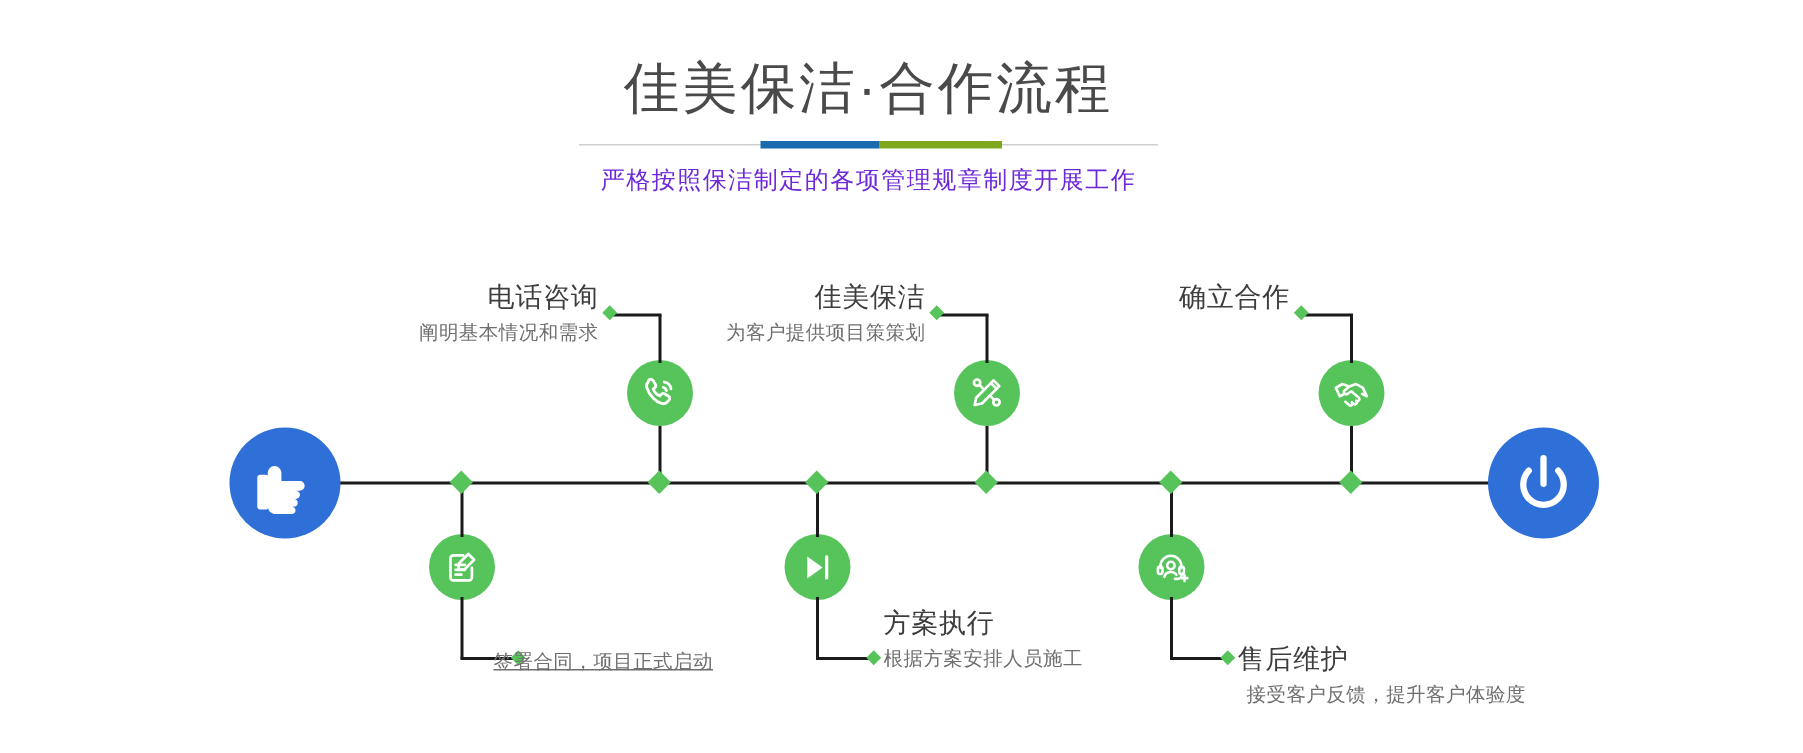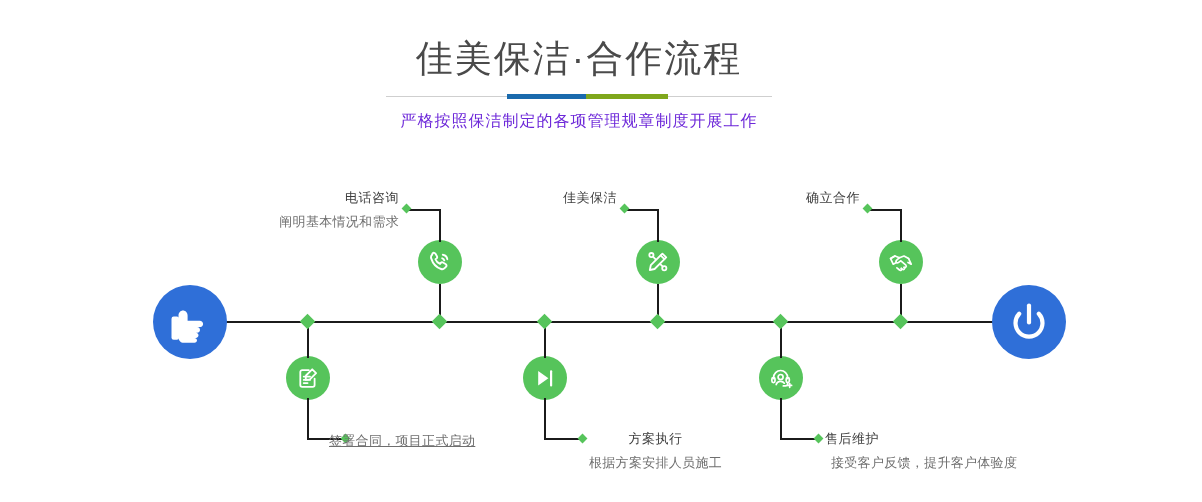--- a/index.html
+++ b/index.html
@@ -127,21 +127,21 @@
     width: 7px;
     height: 7px;
   }
 
   
   .lbl {
     position: absolute;
     white-space: nowrap;
   }
   .lbl .t {
-    font-size: 13px;
+    font-size: 18px;
     line-height: 22px;
     color: #3d3d3d;
     letter-spacing: 0.5px;
   }
   .lbl .d {
     font-size: 13px;
     line-height: 20px;
     color: #6f6f6f;
     letter-spacing: 0.3px;
     margin-top: 3px;
@@ -234,36 +234,37 @@
       </g>
     </svg>
   </div>
   <div class="vline" style="left:657px; top:210px; height:32px;"></div>
   <div class="hline" style="left:626px; top:209px; width:33px;"></div>
   <div class="diamond small" style="left:621px; top:205px;"></div>
   <div class="vline" style="left:657px; top:284px; height:38px;"></div>
   <div class="diamond" style="left:652px; top:316px;"></div>
   <div class="lbl right-al" style="left:421px; top:187px; width:196px;">
     <div class="t">佳美保洁</div>
+    <div class="d">为客户提供项目策策划</div>
   </div>
 
   <div class="node-icon" style="left:523px; top:356px;">
     <svg width="25" height="25" viewBox="0 0 25 25">
       <g fill="#ffffff">
         <path d="M5.2 5.0 L15.4 12.3 L5.2 19.6 Z"></path>
         <rect x="17.0" y="4.2" width="2.2" height="16.2" rx="1"></rect>
       </g>
     </svg>
   </div>
   <div class="vline" style="left:544px; top:322px; height:36px;"></div>
   <div class="diamond" style="left:539px; top:316px;"></div>
   <div class="vline" style="left:544px; top:398px; height:41px;"></div>
   <div class="hline" style="left:544px; top:438px; width:37px;"></div>
   <div class="diamond small" style="left:579px; top:435px;"></div>
-  <div class="lbl left-al" style="left:589px; top:428px;text-align:center;">
+  <div class="lbl left-al" style="left:589px; top:404px;">
     <div class="t">方案执行</div>
     <div class="d" style="">根据方案安排人员施工</div>
   </div>
 
   <div class="node-icon" style="left:879px; top:240px;">
     <svg width="27" height="27" viewBox="0 0 27 27">
       <g fill="none" stroke="#ffffff" stroke-width="1.7" stroke-linecap="round" stroke-linejoin="round">
         <path d="M2.6 9.6l4.3 -2.6 4.6 1.7 4.5 -1.7 4.6 2.6"></path>
         <path d="M6.9 7.0l-4.3 2.6 2.6 5.6 3.2 -1.7"></path>
         <path d="M20.6 9.6l2.6 5.6 -3.2 -1.7"></path>

